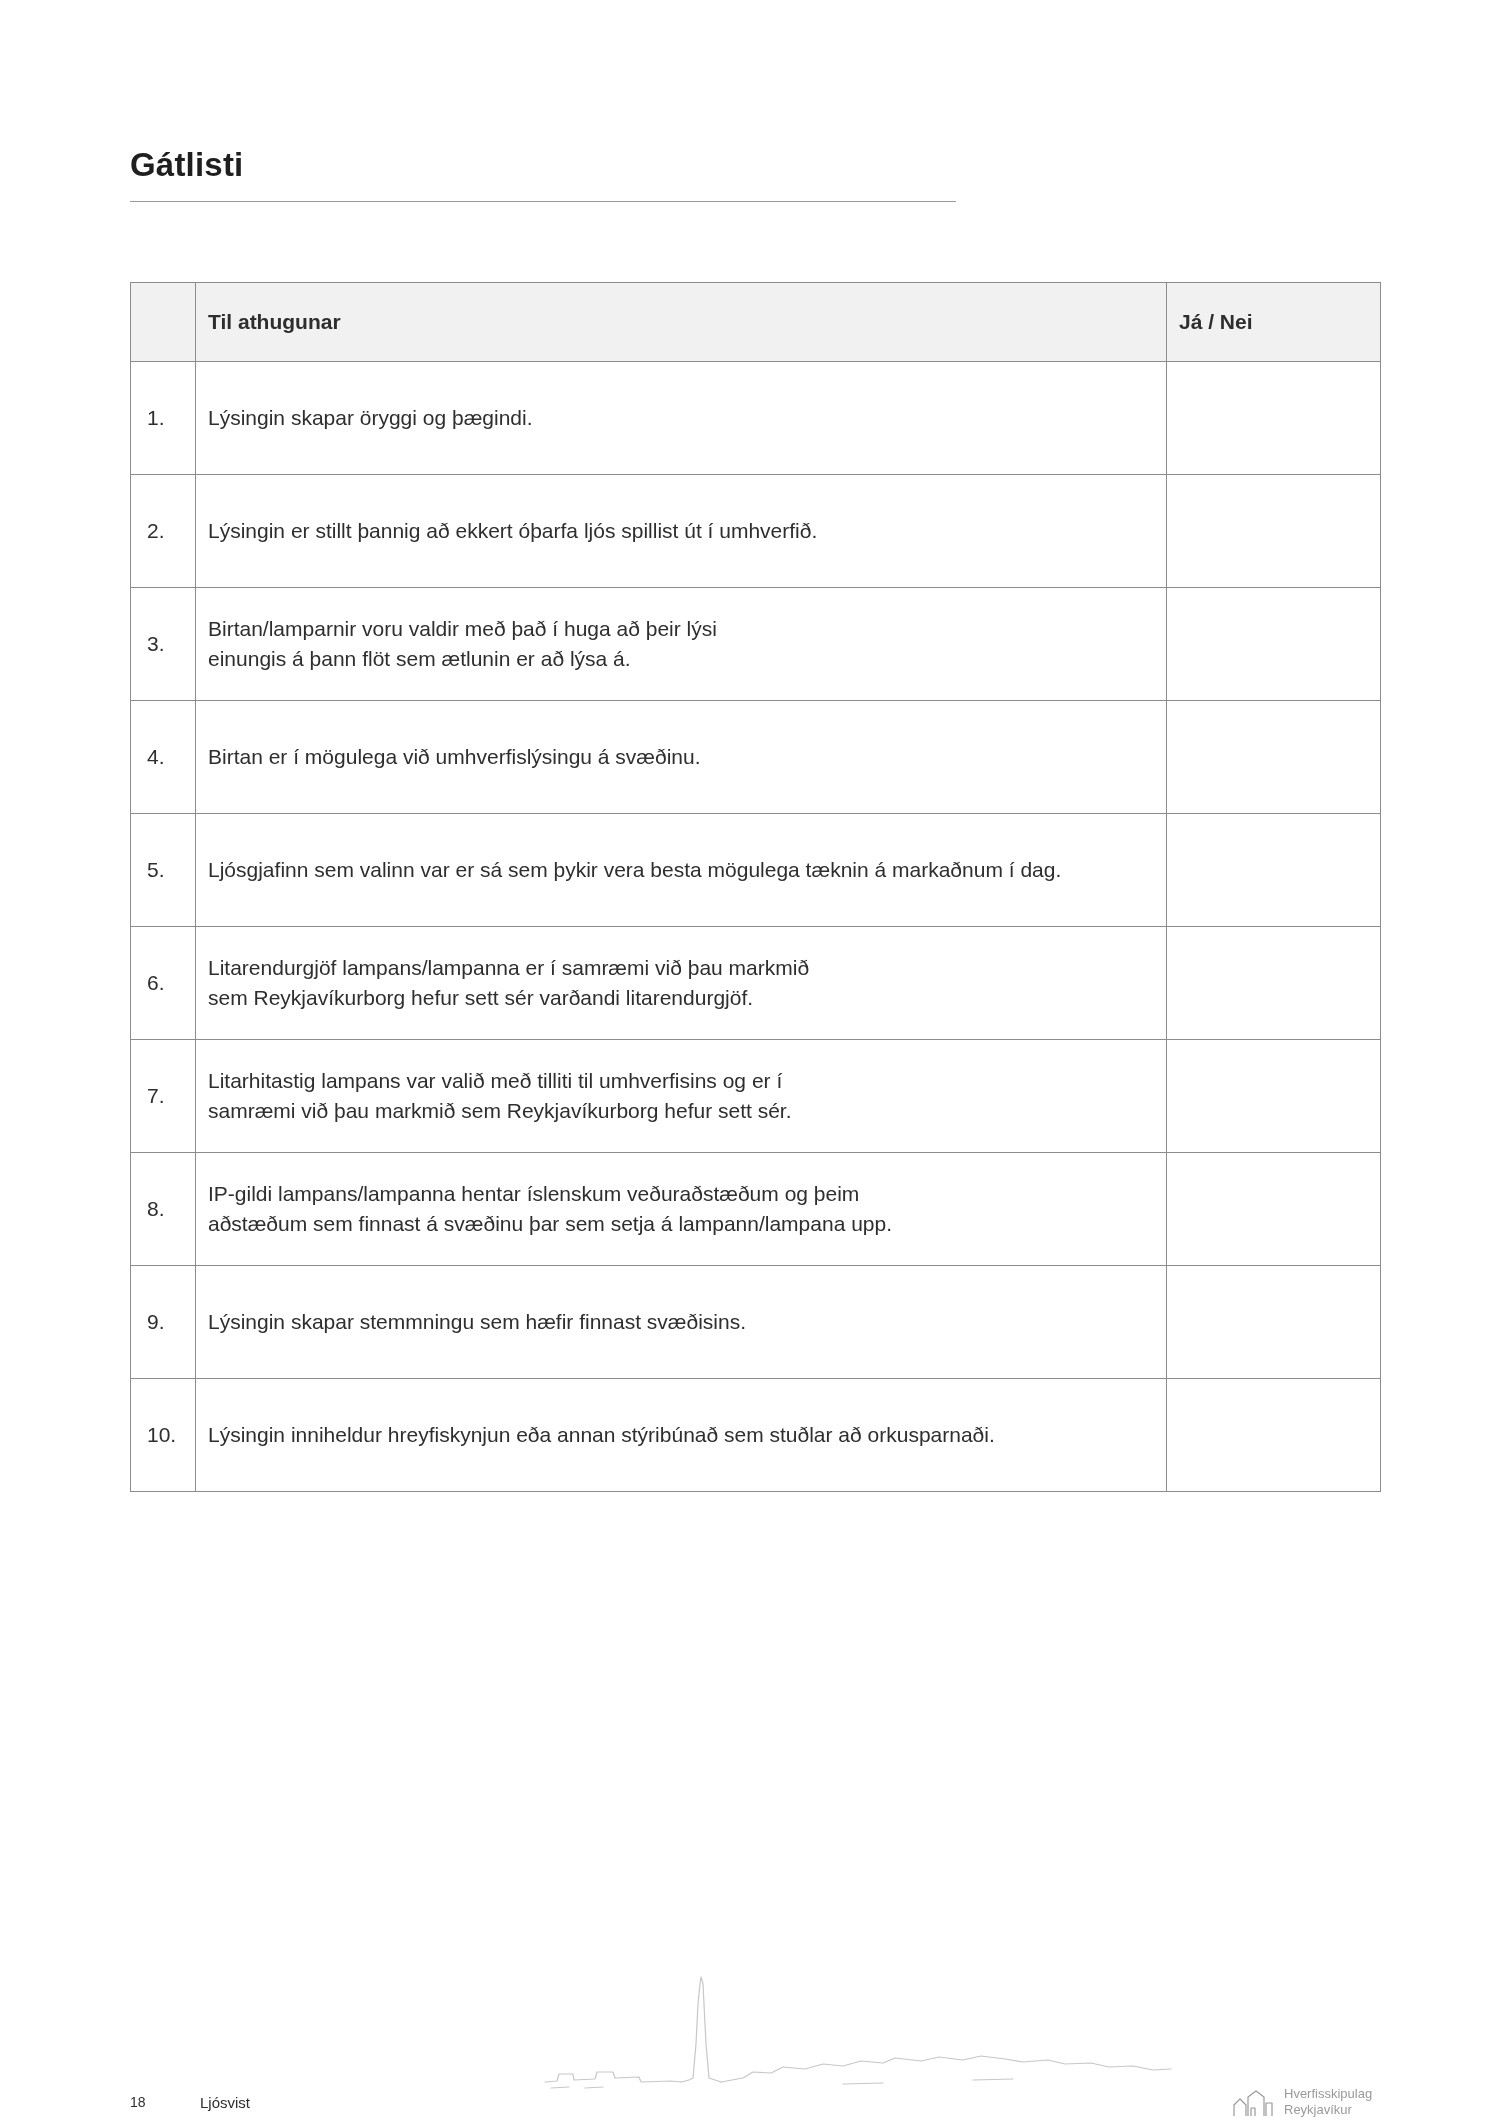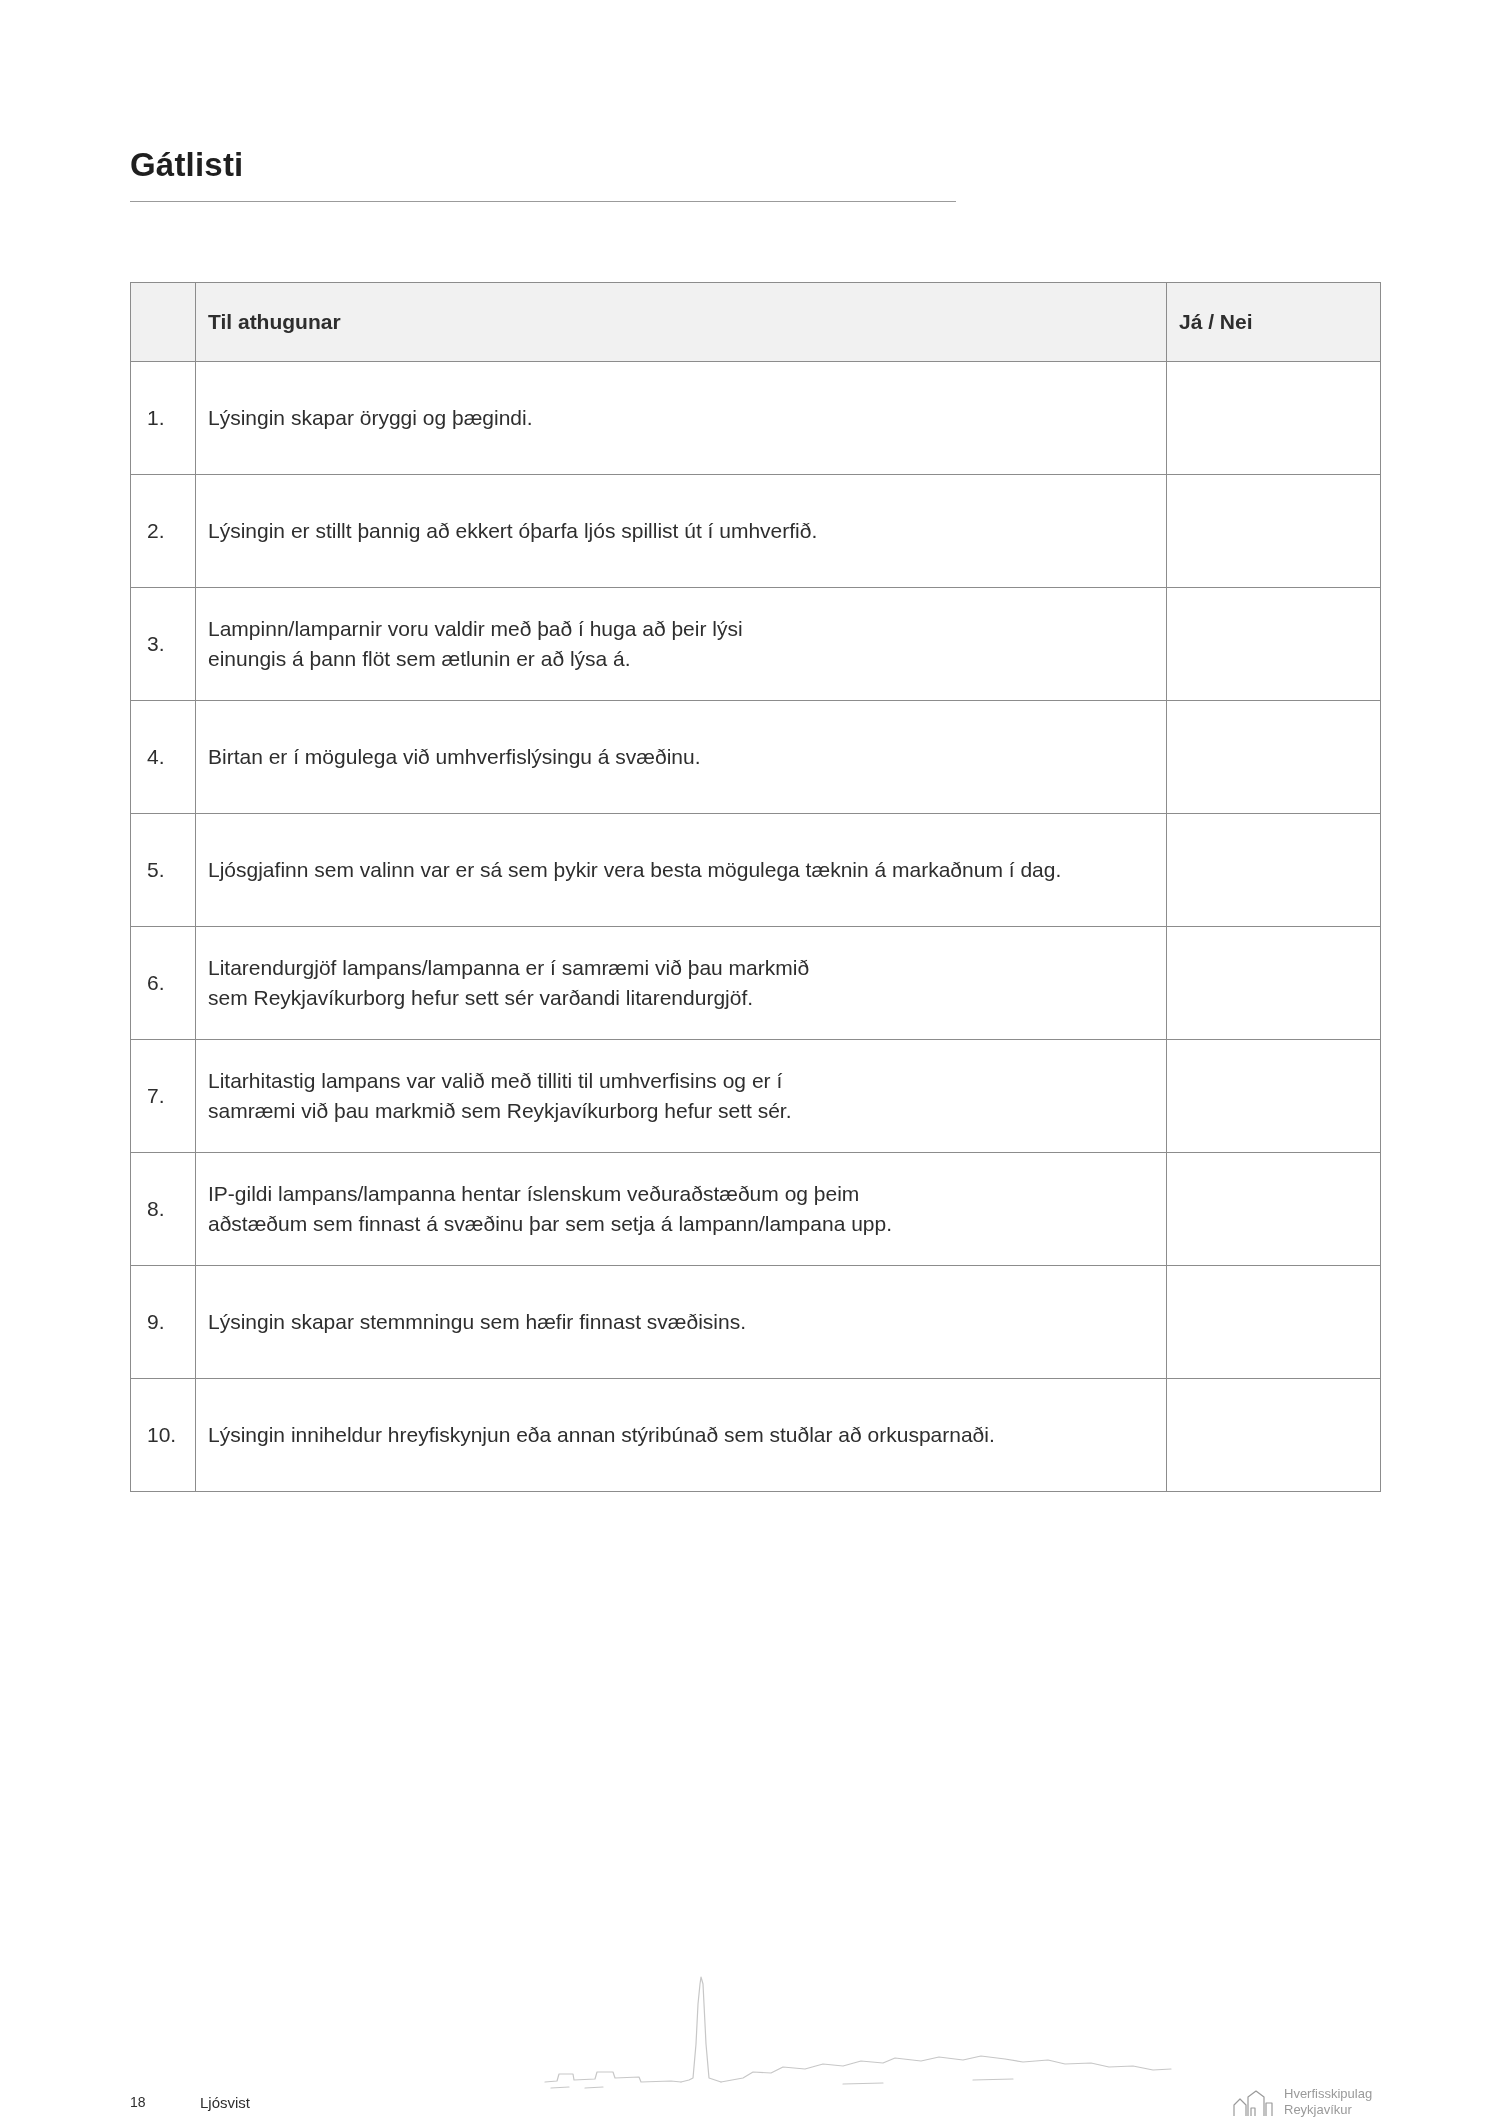--- a/index.html
+++ b/index.html
@@ -136,21 +136,21 @@
         <td class="cell-text">Lýsingin skapar öryggi og þægindi.</td>
         <td class="cell-answer"></td>
       </tr>
       <tr>
         <td class="cell-num">2.</td>
         <td class="cell-text">Lýsingin er stillt þannig að ekkert óþarfa ljós spillist út í umhverfið.</td>
         <td class="cell-answer"></td>
       </tr>
       <tr>
         <td class="cell-num">3.</td>
-        <td class="cell-text">Lampinn/lamparnir voru valdir með það í huga að þeir lýsi
+        <td class="cell-text">Birtan/lamparnir voru valdir með það í huga að þeir lýsi
 einungis á þann flöt sem ætlunin er að lýsa á.</td>
         <td class="cell-answer"></td>
       </tr>
       <tr>
         <td class="cell-num">4.</td>
         <td class="cell-text">Birtan er í mögulega við umhverfislýsingu á svæðinu.</td>
         <td class="cell-answer"></td>
       </tr>
       <tr>
         <td class="cell-num">5.</td>

